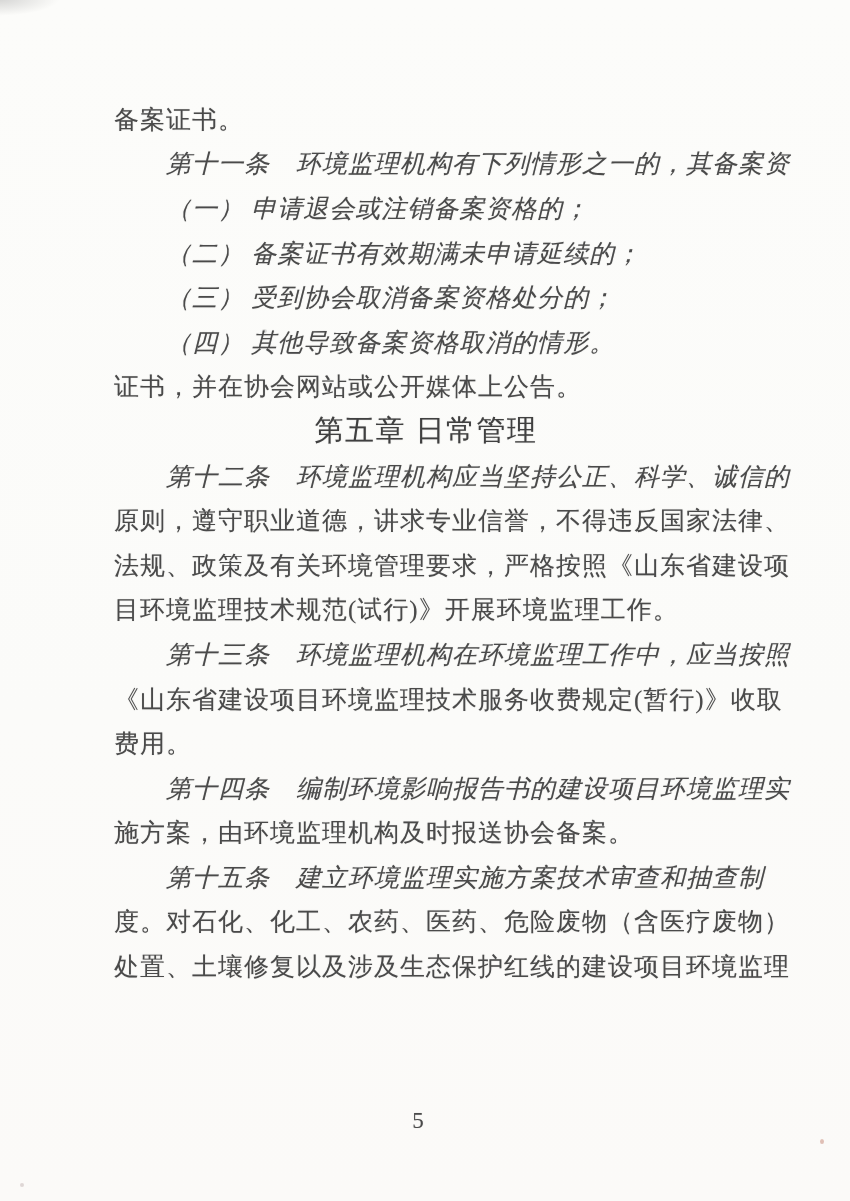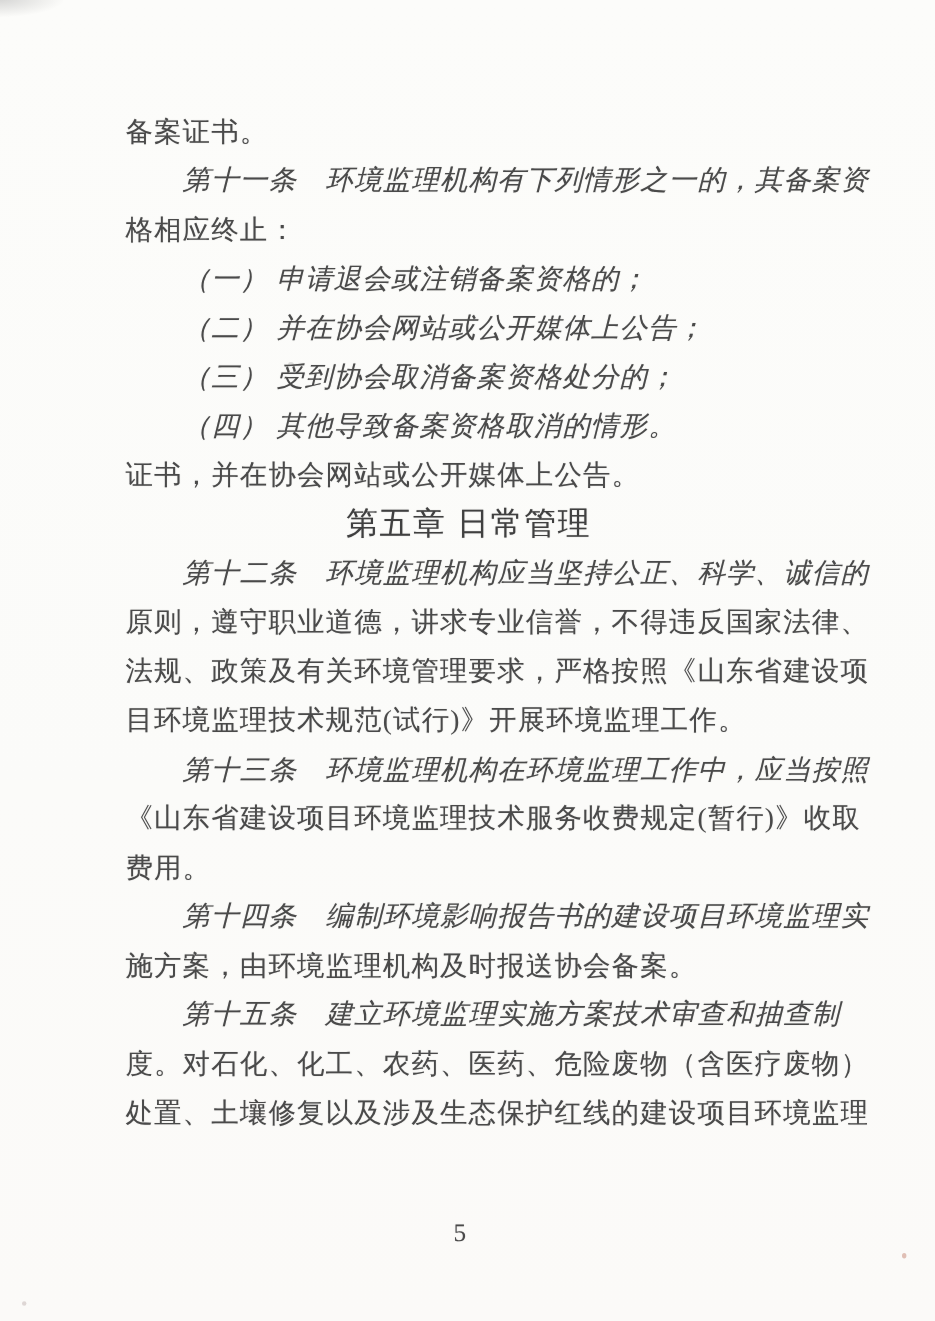--- a/index.html
+++ b/index.html
@@ -82,23 +82,22 @@
 
 <div class="page">
   <div class="smudge-tl"></div>
   <div class="speck speck-1"></div>
   <div class="speck speck-2"></div>
   <div class="speck speck-3"></div>
 
   <div class="content">
     <div class="line">备案证书。</div>
     <div class="line indent">第十一条　环境监理机构有下列情形之一的，其备案资</div>
-    <div class="line">格相应终止：</div>
     <div class="line indent">（一） 申请退会或注销备案资格的；</div>
-    <div class="line indent">（二） 并在协会网站或公开媒体上公告；</div>
+    <div class="line indent">（二） 备案证书有效期满未申请延续的；</div>
     <div class="line indent">（三） 受到协会取消备案资格处分的；</div>
     <div class="line indent">（四） 其他导致备案资格取消的情形。</div>
     <div class="line">证书，并在协会网站或公开媒体上公告。</div>
     <div class="line heading">第五章 日常管理</div>
     <div class="line indent">第十二条　环境监理机构应当坚持公正、科学、诚信的</div>
     <div class="line">原则，遵守职业道德，讲求专业信誉，不得违反国家法律、</div>
     <div class="line">法规、政策及有关环境管理要求，严格按照《山东省建设项</div>
     <div class="line">目环境监理技术规范(试行)》开展环境监理工作。</div>
     <div class="line indent">第十三条　环境监理机构在环境监理工作中，应当按照</div>
     <div class="line">《山东省建设项目环境监理技术服务收费规定(暂行)》收取</div>

